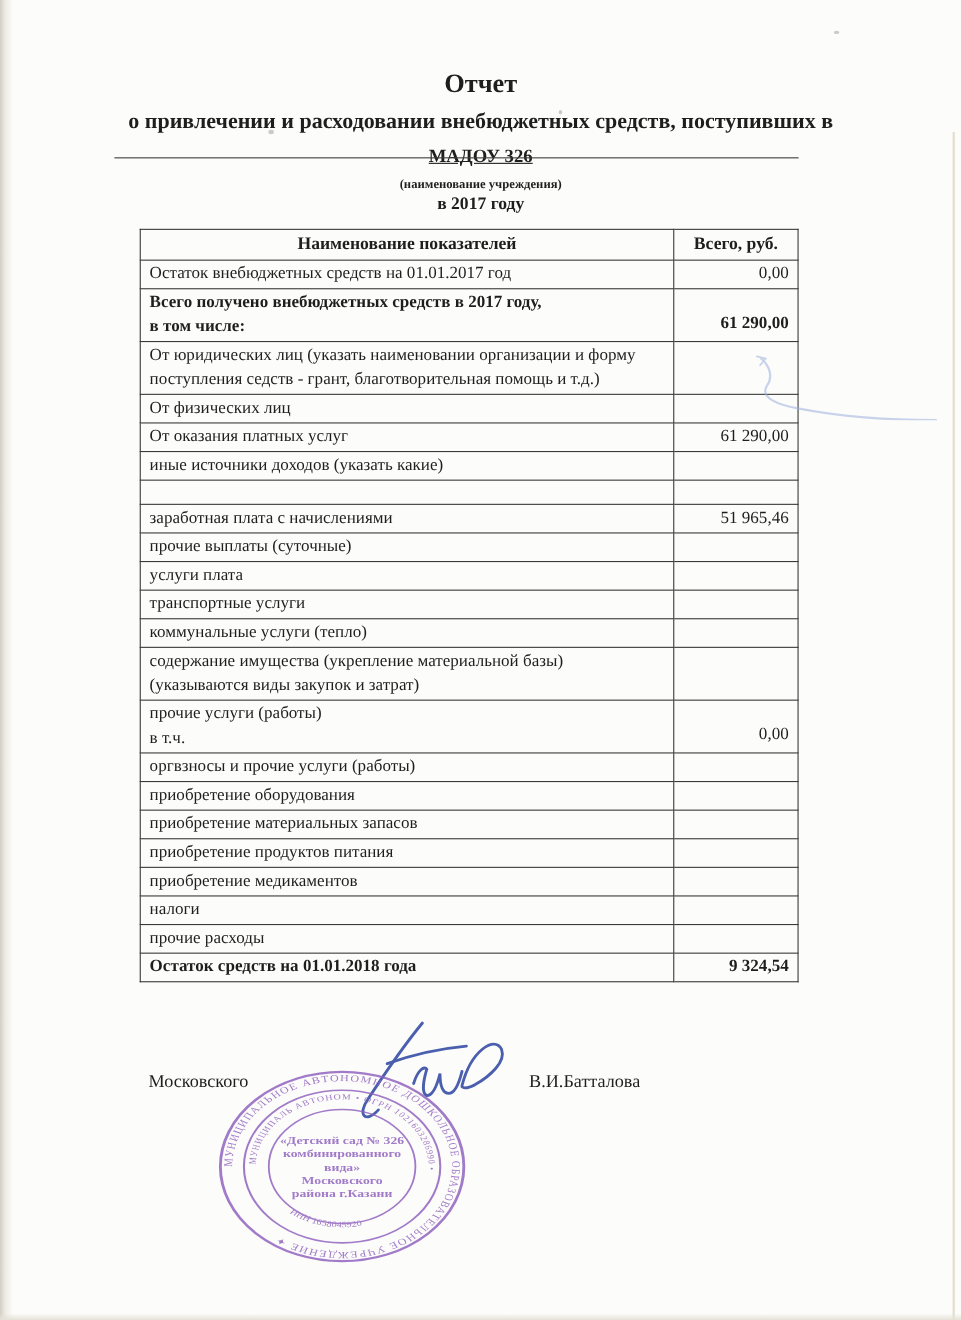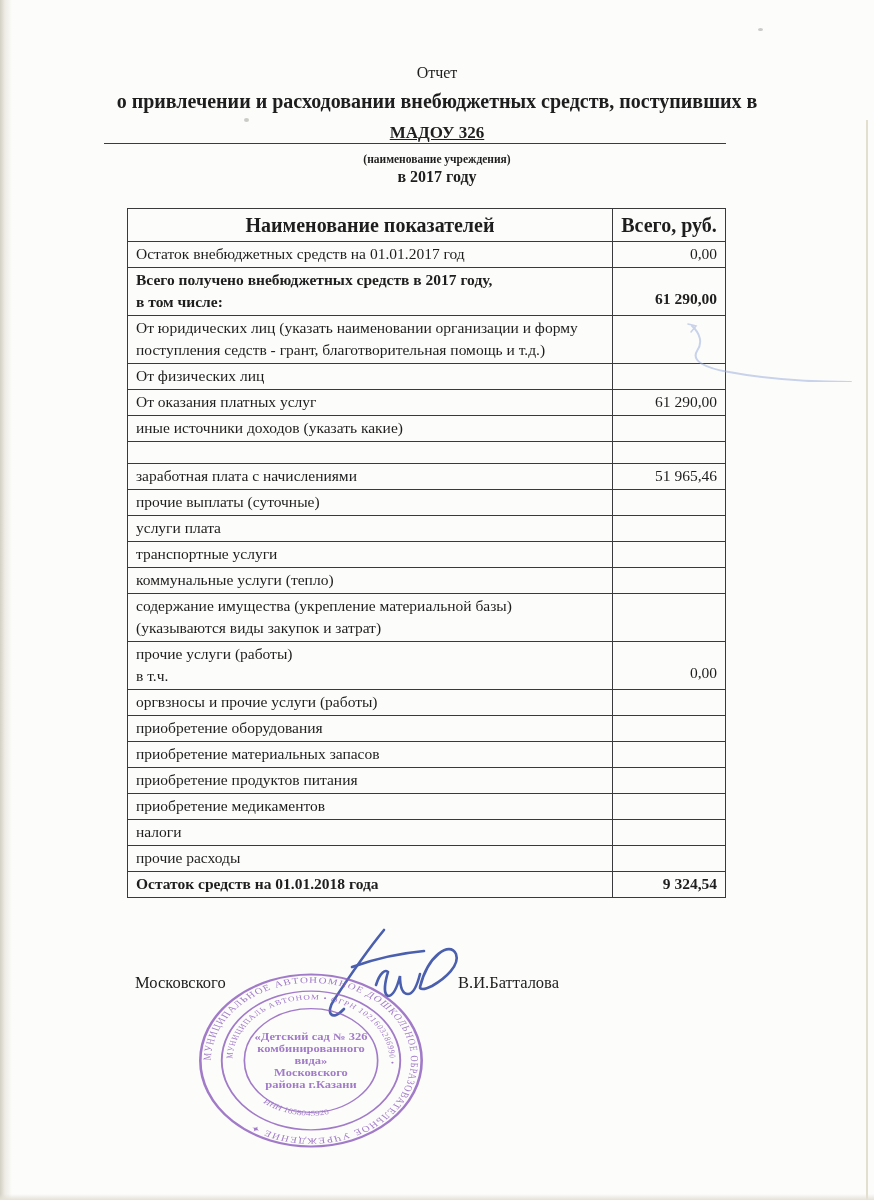--- a/index.html
+++ b/index.html
@@ -11,49 +11,49 @@
   }
   
   .edge-left{position:absolute;left:0;top:0;width:12px;height:1200px;
     background:linear-gradient(to right,#c9c4b6 0%, #e9e7df 40%, rgba(255,255,255,0) 100%);opacity:.8;}
   .edge-right{position:absolute;right:6px;top:120px;width:2px;height:1080px;background:#e3dfcf;}
   .edge-bottom{position:absolute;left:0;bottom:0;width:874px;height:6px;
     background:linear-gradient(to top,#e4e1d6,rgba(255,255,255,0));}
   .speck{position:absolute;border-radius:50%;background:#9a9a96;opacity:.5;}
 
   .header{position:absolute;left:0;top:64px;width:874px;text-align:center;}
-  .title1{font-size:16px;font-weight:normal;margin:0 0 8px 0;}
+  .title1{font-size:24px;font-weight:bold;margin:0 0 8px 0;}
   .title2{font-size:20px;font-weight:bold;margin:0 0 10px 0;}
   .orgname{font-size:17px;font-weight:bold;text-decoration:underline;margin:0;}
   .org-rule{position:absolute;left:104px;top:143px;width:622px;height:0;border-top:1.5px solid #3c3c3c;}
   .caption{font-size:11.5px;font-weight:bold;margin:10px 0 0 0;}
   .period{font-size:16px;font-weight:bold;margin:3px 0 0 0;}
 
   table.report{
     position:absolute;left:127px;top:208px;width:598px;
     border-collapse:collapse;table-layout:fixed;
   }
   table.report col.c-name{width:485px;}
   table.report col.c-sum{width:113px;}
   table.report th,table.report td{
     border:1.6px solid #3a3a3a;
     font-size:15.5px;line-height:1.42;
     padding:1px 8px 2px 8px;
     vertical-align:middle;
     white-space:pre-line;
   }
-  table.report th{font-weight:bold;text-align:center;font-size:20px;padding:2px 4px;}
+  table.report th{font-weight:bold;text-align:center;font-size:16px;padding:2px 4px;}
   td.val{text-align:right;padding-right:9px;}
   tr.bold td{font-weight:bold;}
   tr.vbottom td.val{vertical-align:bottom;padding-bottom:5px;}
   tr.empty td{height:18px;}
   td.indent{padding-left:18px;}
 
   .footer-pos{position:absolute;left:135px;top:973px;font-size:16.5px;}
-  .footer-name{position:absolute;left:458px;top:973px;font-size:16.5px;}
+  .footer-name{position:absolute;left:481px;top:973px;font-size:16.5px;}
 
   .signature-svg{position:absolute;left:322px;top:925px;width:170px;height:105px;}
   .stamp-svg{position:absolute;left:192px;top:968px;width:238px;height:185px;opacity:.82;}
   .penmark-svg{position:absolute;left:638px;top:320px;width:220px;height:62px;opacity:.55;}
 </style>
 </head>
 <body>
 
 <div class="edge-left"></div>
 <div class="edge-right"></div>

